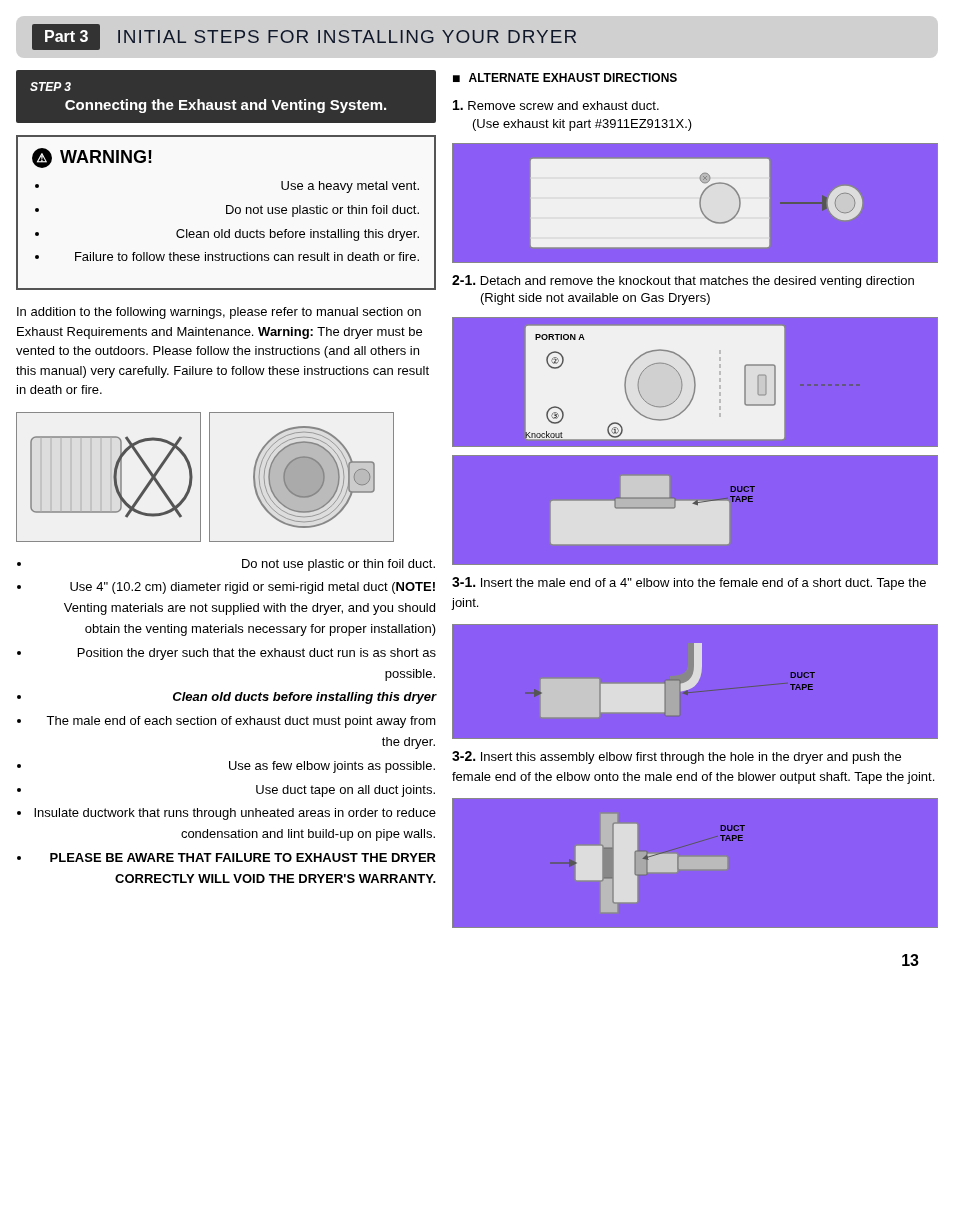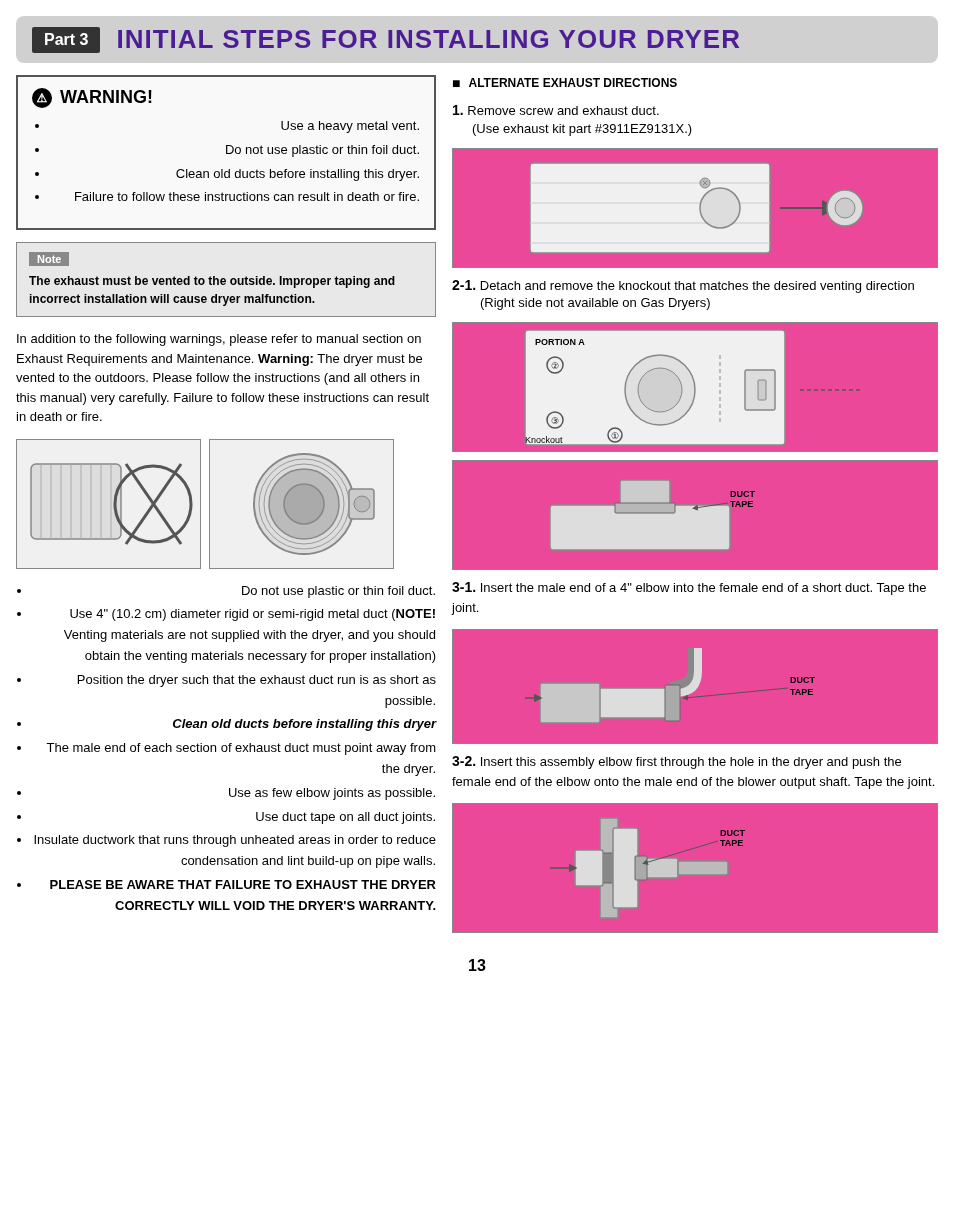--- a/index.html
+++ b/index.html
@@ -24,25 +24,25 @@
     .part-badge {
       background: #333;
       color: #fff;
       font-weight: bold;
       font-size: 16px;
       padding: 4px 12px;
       margin-right: 16px;
       border-radius: 2px;
     }
     .page-header-title {
-      font-size: 26px;
-      font-weight: bold;
+      font-size: 19px;
+      font-weight: normal;
       letter-spacing: 1px;
       text-transform: uppercase;
-      color: #4c1d95;
+      color: #0f172a;
     }
 
     
     .main-content {
       display: flex;
       gap: 16px;
       padding: 0 16px;
     }
 
     
@@ -190,34 +190,34 @@
       font-size: 14px;
     }
     .step-text {
       font-size: 13px;
       line-height: 1.5;
       display: inline;
     }
 
     .diagram-box {
       border: 1px solid #888;
-      background: #ec4899;
+      background: #8b5cf6;
       margin: 8px 0;
       display: flex;
       align-items: center;
       justify-content: center;
       min-height: 90px;
     }
 
     
     .page-number {
-      text-align: center;
+      text-align: right;
       font-size: 16px;
       font-weight: bold;
-      padding: 8px 24px;
+      padding: 8px 35px;
       margin-top: 8px;
     }
 
     
     svg {
       display: block;
     }
 
     
     b { font-weight: bold; }
@@ -228,38 +228,38 @@
 
 <div class="page-header">
   <div class="part-badge">Part 3</div>
   <div class="page-header-title">INITIAL STEPS FOR INSTALLING YOUR DRYER</div>
 </div>
 
 <div class="main-content">
 
   <div class="left-col">
 
+    <div class="step-box">
+      <div class="step-label">STEP 3</div>
+      <div class="step-title">Connecting the Exhaust and Venting System.</div>
+    </div>
 
     <div class="warning-box">
       <div class="warning-title">
         <span class="warning-icon">⚠</span>
         <span>WARNING!</span>
       </div>
       <ul class="bullet-list" style="padding-left:18px;">
         <li>Use a heavy metal vent.</li>
         <li>Do not use plastic or thin foil duct.</li>
         <li>Clean old ducts before installing this dryer.</li>
         <li>Failure to follow these instructions can result in death or fire.</li>
       </ul>
     </div>
 
-    <div class="note-box">
-      <div class="note-label">Note</div>
-      <div class="note-text">The exhaust must be vented to the outside. Improper taping and incorrect installation will cause dryer malfunction.</div>
-    </div>
 
     <div class="body-text">
       In addition to the following warnings, please refer to manual section on Exhaust Requirements and Maintenance. <b>Warning:</b>  The dryer must be vented to the outdoors.  Please follow the  instructions (and all others in this manual) very carefully. Failure to follow these instructions can result in death or fire.
     </div>
 
     <div class="illustration-row">
 
       <div class="illustration-box" style="width:185px; height:130px;">
         <svg width="175" height="120" viewBox="0 0 175 120">
 

